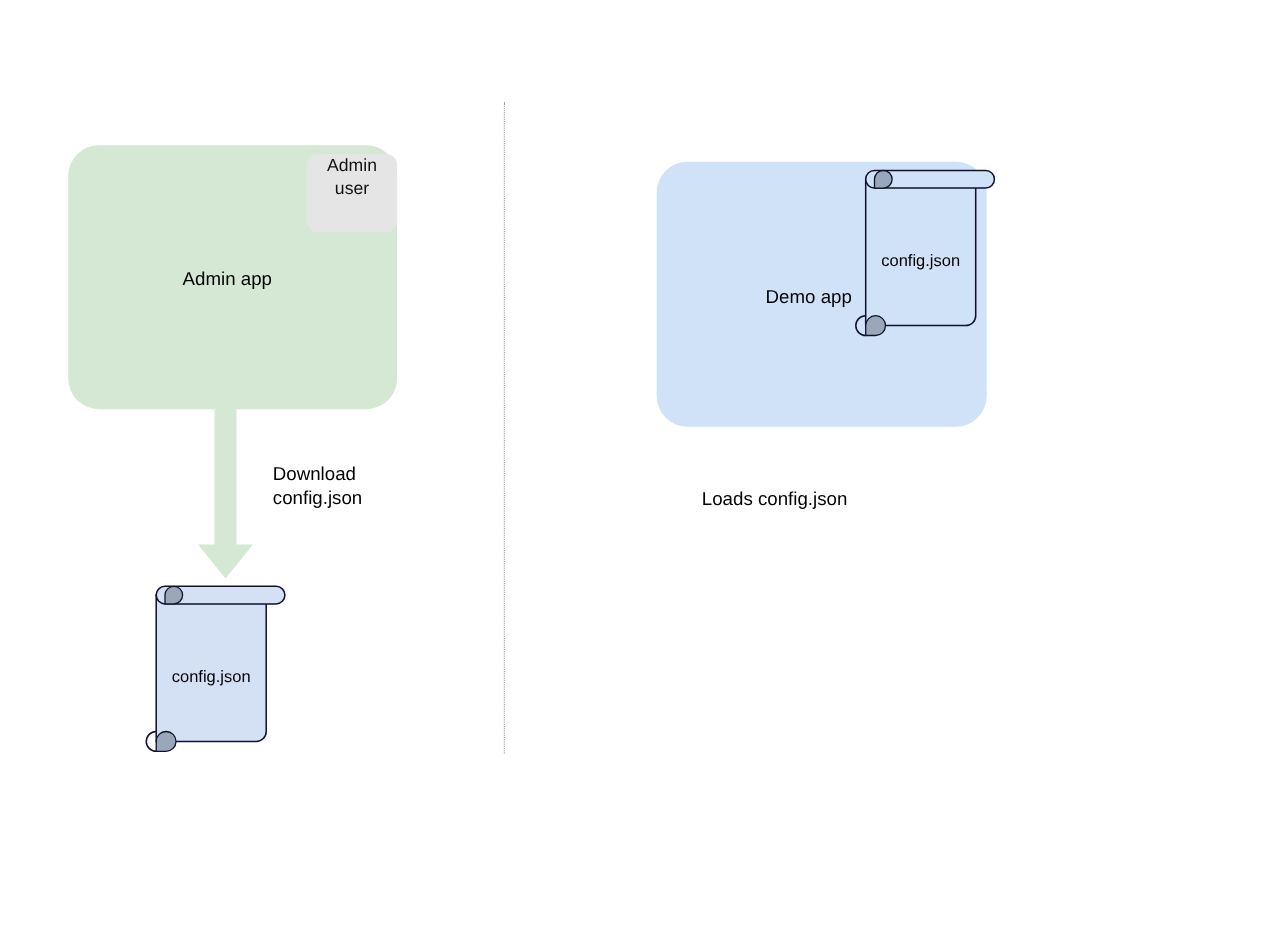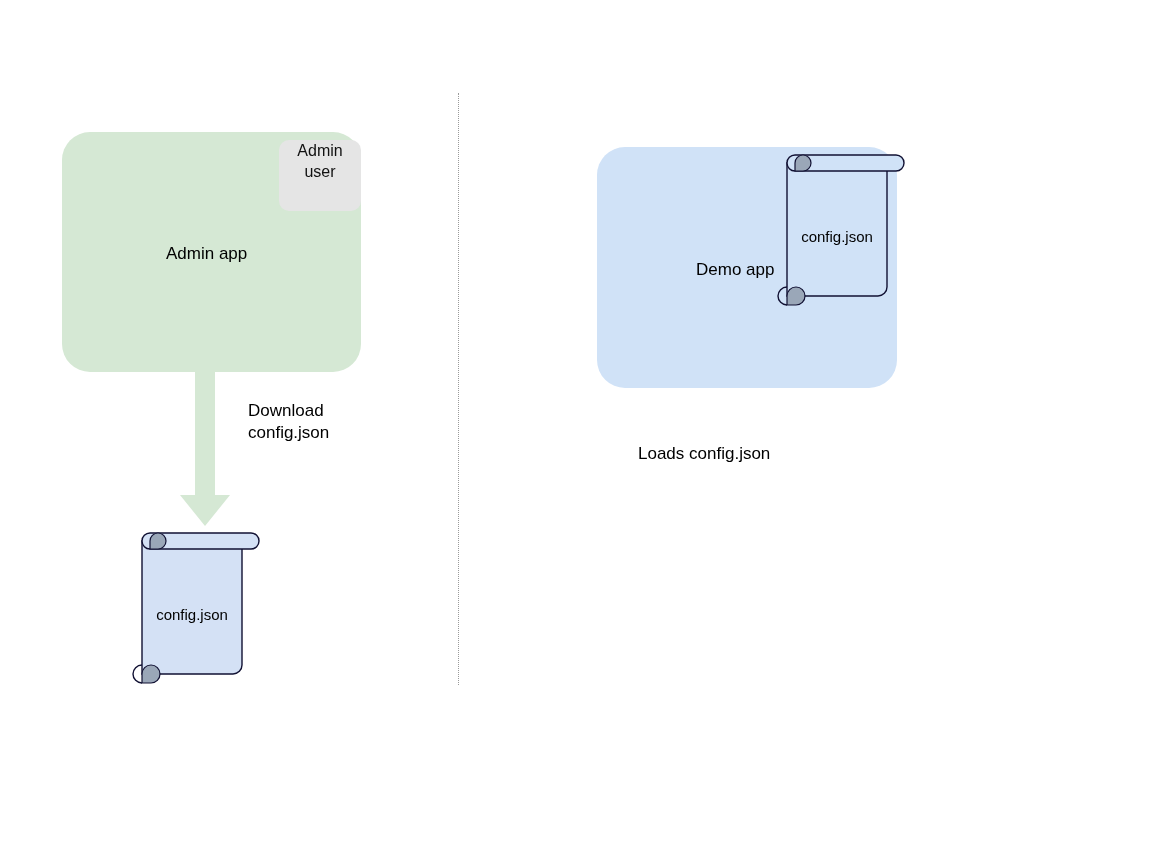--- a/index.html
+++ b/index.html
@@ -102,21 +102,21 @@
     height: 160px;
   }
 
   .edge-label {
     position: absolute;
     font-size: 17px;
     line-height: 22px;
     color: #000000;
     white-space: nowrap;
   }
-  #download-label { left: 248px; top: 400px; }
+  #download-label { left: 248px; top: 420px; }
   #loads-label    { left: 626px; top: 443px; margin-left: 12px; }
 
   
   .scroll-shape { position: absolute; }
   #scroll-left  { left: 118px; top: 528px; width: 150px; height: 162px; }
   #scroll-right { left: 765px; top: 150px; width: 148px; height: 162px; }
 </style>
 </head>
 <body>
 

